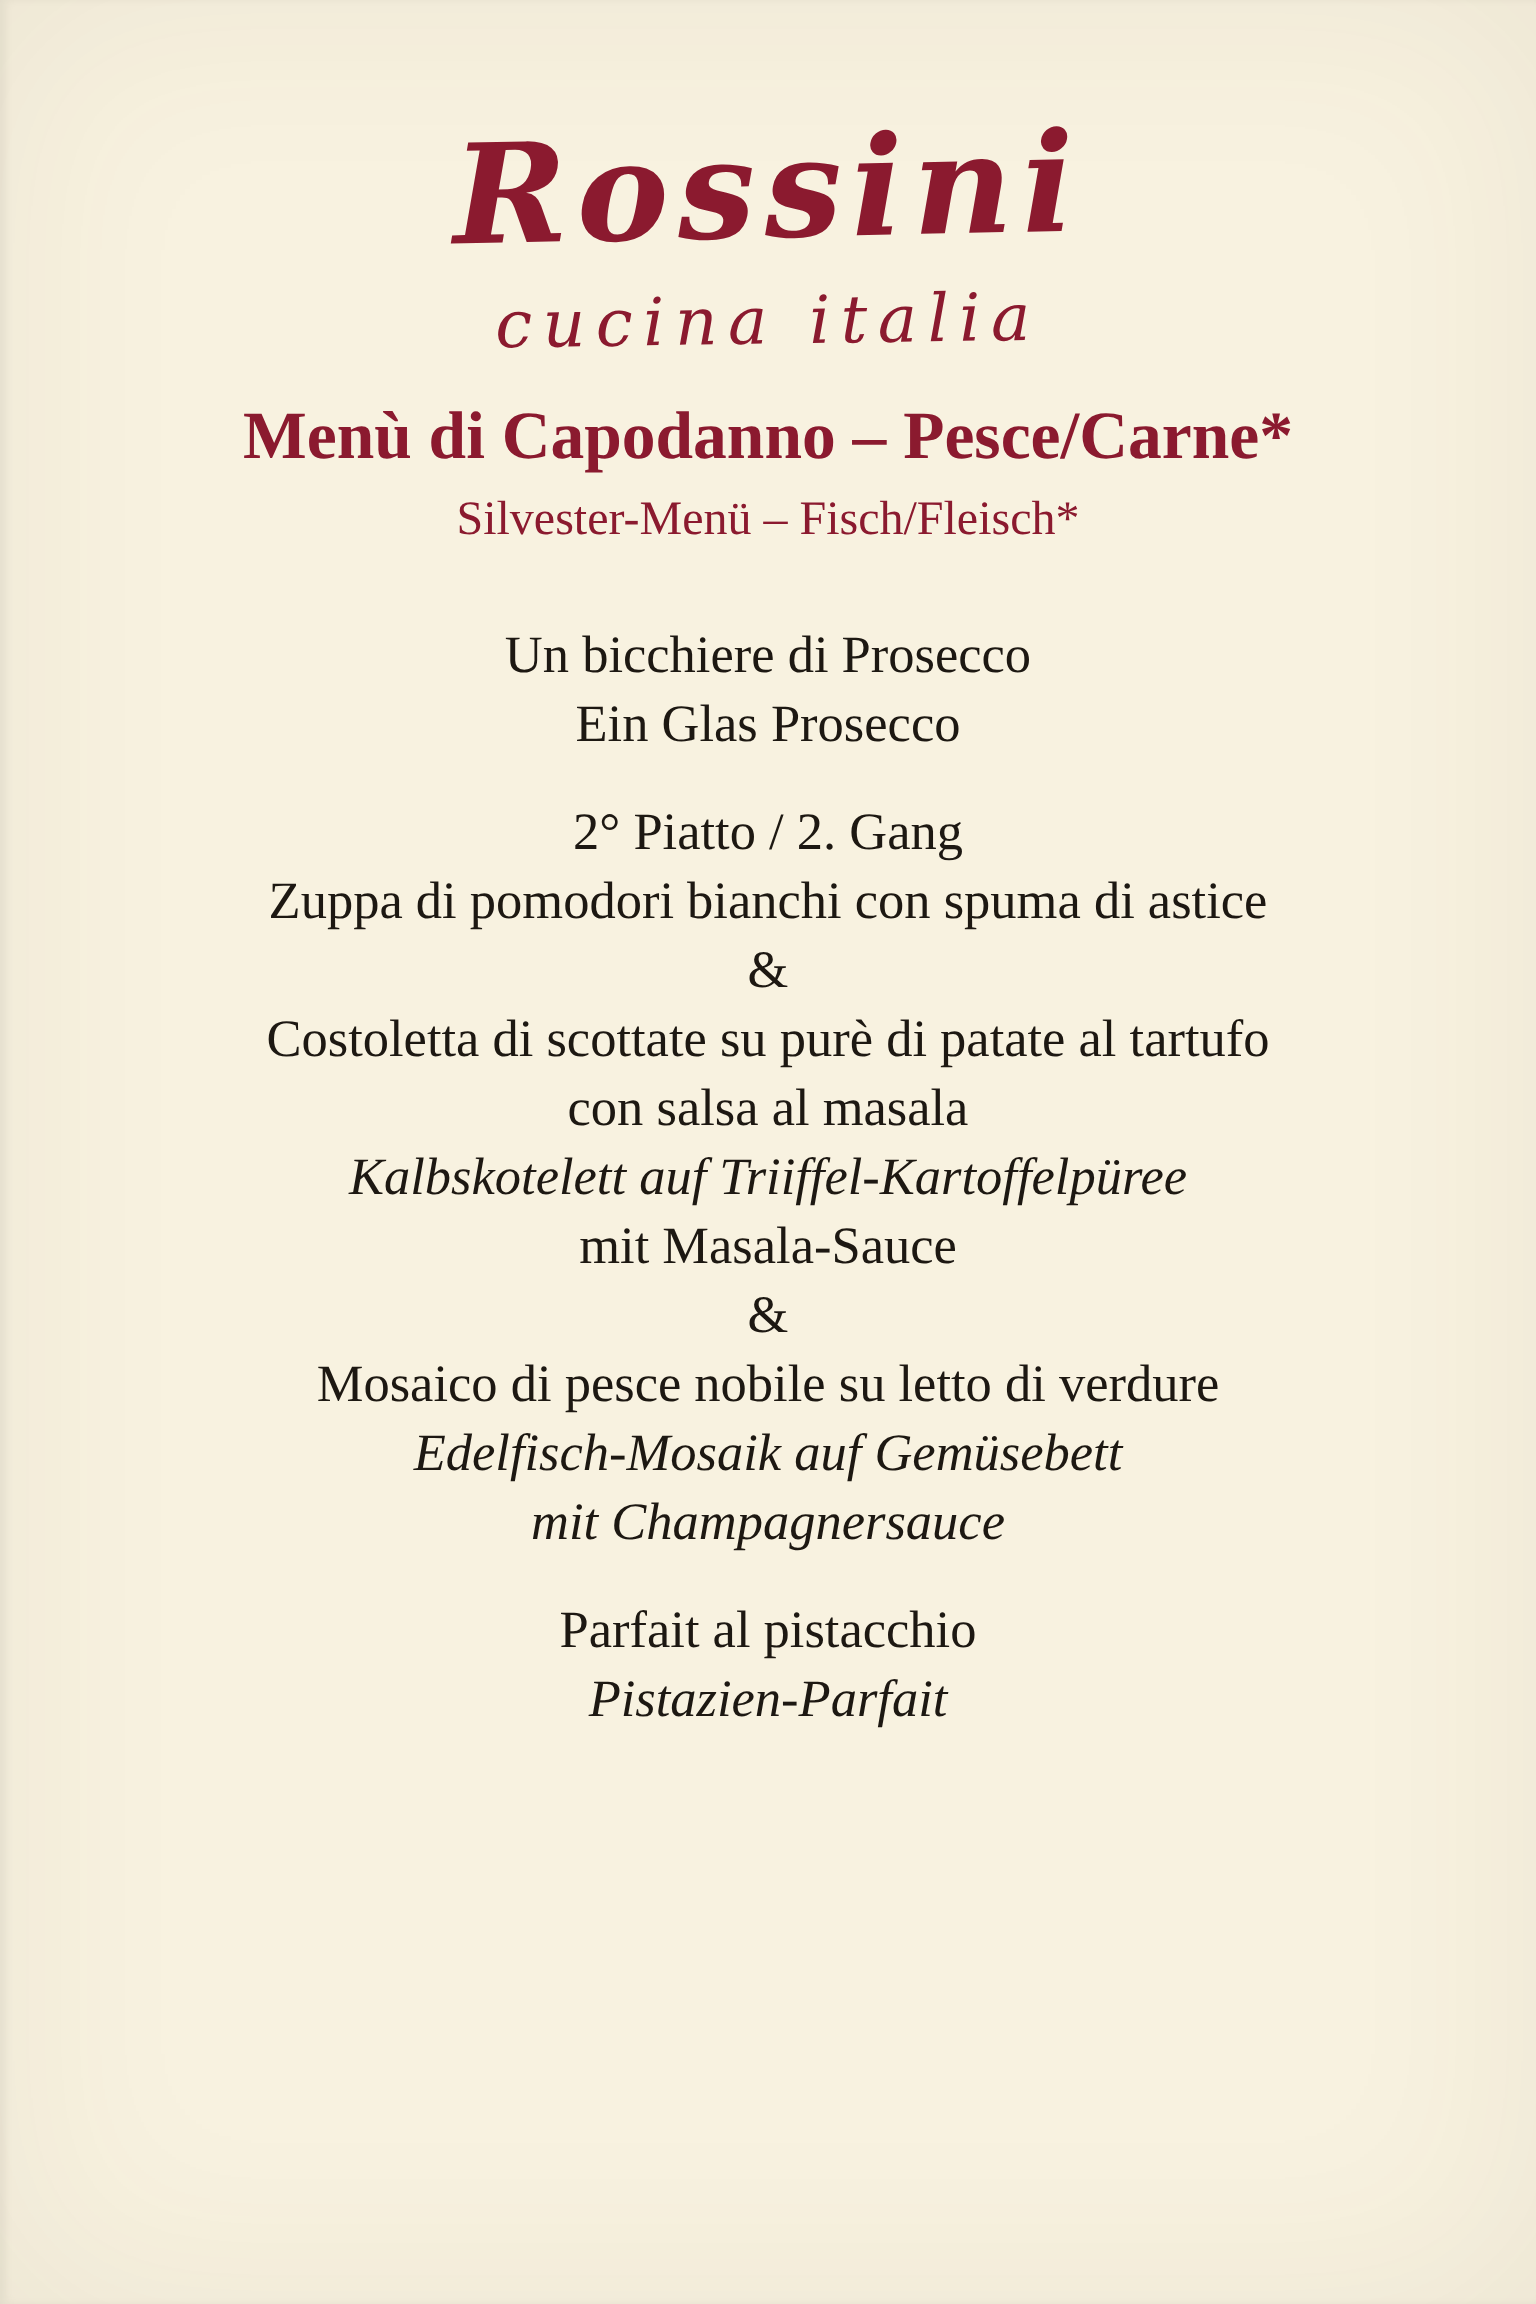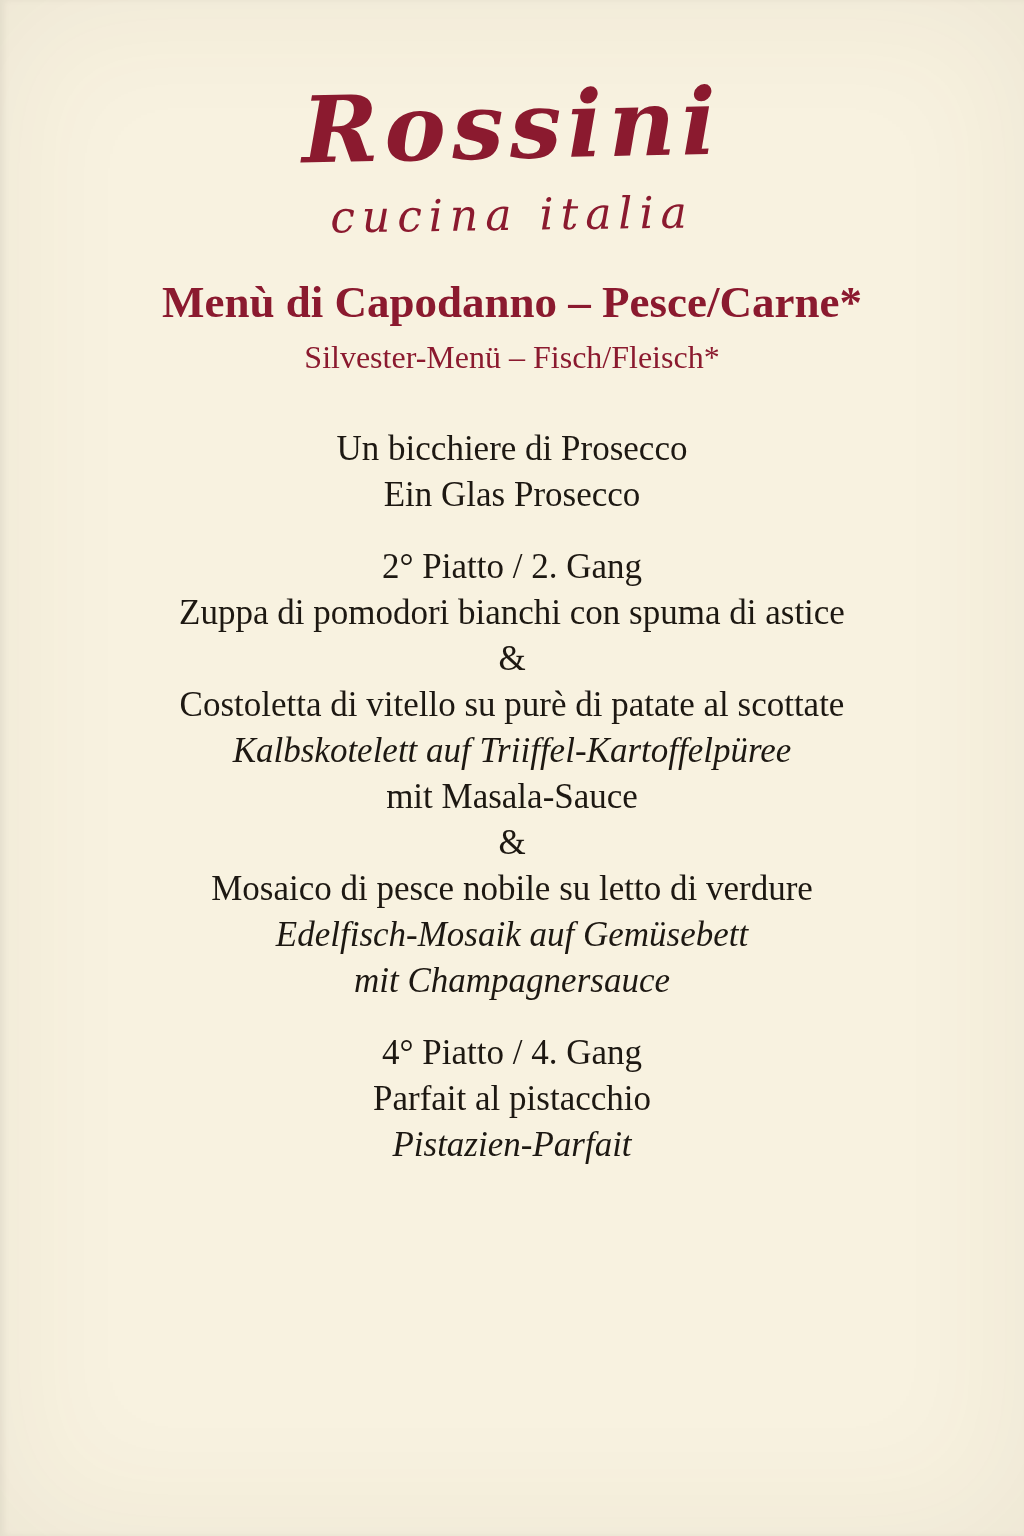--- a/index.html
+++ b/index.html
@@ -34,21 +34,21 @@
     font-family: "DejaVu Serif", serif;
     font-style: italic;
     font-weight: 400;
     font-size: 44px;
     line-height: 58px;
     letter-spacing: 7px;
     color: var(--accent);
     transform: rotate(-0.8deg);
     margin-top: 4px;
   }
-  .title-block { margin-top: 30px; color: var(--accent); }
+  .title-block { margin-top: 18px; color: var(--accent); }
   .title-line1 {
     font-size: 45px;
     font-weight: 700;
     line-height: 56px;
   }
   .title-line2 {
     font-size: 32px;
     font-weight: 400;
     line-height: 54px;
   }
@@ -76,27 +76,27 @@
 
   <div class="menu">
       <div class="stanza">
         <div class="line"><span>Un bicchiere di Prosecco</span></div>
         <div class="line"><span>Ein Glas Prosecco</span></div>
       </div>
       <div class="stanza">
         <div class="line heading">2° Piatto / 2. Gang</div>
         <div class="line"><span>Zuppa di pomodori bianchi con spuma di astice</span></div>
         <div class="line"><span>&amp;</span></div>
-        <div class="line"><span>Costoletta di vitello su purè di patate al scottate</span></div>
+        <div class="line"><span>Costoletta di scottate su purè di patate al tartufo</span></div>
+        <div class="line"><span>con salsa al masala</span></div>
         <div class="line"><span class="it">Kalbskotelett auf Triiffel-Kartoffelpüree</span></div>
         <div class="line"><span>mit Masala-Sauce</span></div>
         <div class="line"><span>&amp;</span></div>
         <div class="line"><span>Mosaico di pesce nobile su letto di verdure</span></div>
         <div class="line"><span class="it">Edelfisch-Mosaik auf Gemüsebett</span></div>
         <div class="line"><span class="it">mit Champagnersauce</span></div>
       </div>
       <div class="stanza">
-        <div class="line heading">4° Piatto / 4. Gang</div>
         <div class="line"><span>Parfait al pistacchio</span></div>
         <div class="line"><span class="it">Pistazien-Parfait</span></div>
       </div>
     </div>
 </div>
 
 </body></html>

